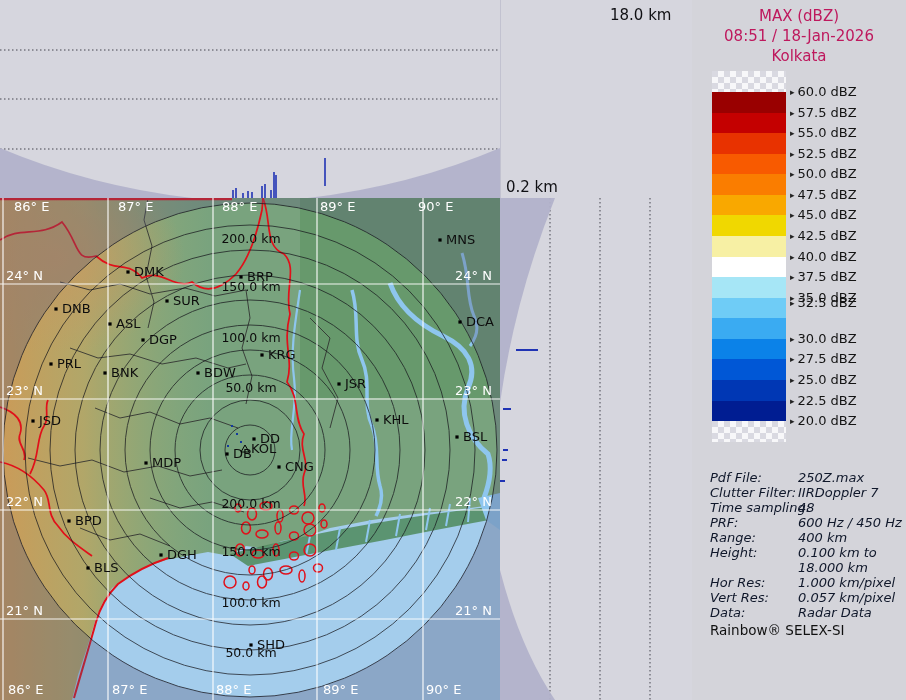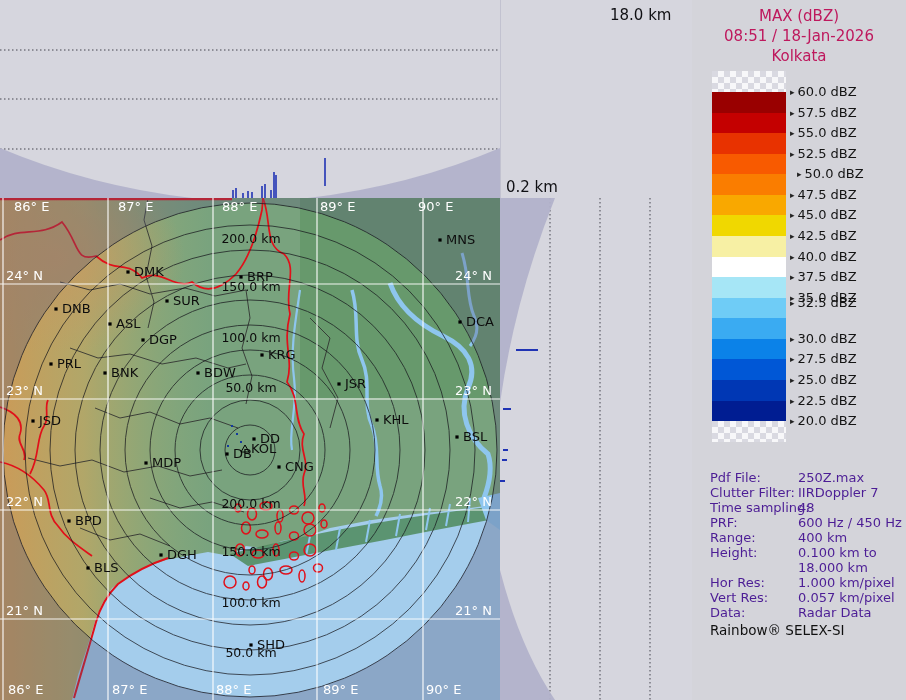--- a/index.html
+++ b/index.html
@@ -13,21 +13,21 @@
   .panel-strip{left:500px;top:0;width:192px;height:700px;background:#d6d6de;}
   .panel-legend{left:692px;top:0;width:214px;height:700px;background:#d4d4da;}
   .vdiv-strip{left:500px;top:0;width:1px;height:198px;background:#c2c2d0;}
   .vdiv-legend{left:692px;top:0;width:1px;height:700px;background:#5a5a64;}
   .hlabel{position:absolute;font-size:15px;color:#101014;white-space:nowrap;}
   .legend-title{position:absolute;left:0;width:214px;text-align:center;font-size:15px;color:#be185d;}
   .legend-band{position:absolute;left:20px;width:74px;}
   .checker{background:repeating-conic-gradient(#f7f7f9 0% 25%, #d9d9e1 0% 50%);background-size:12px 12px;}
   .legend-tick{position:absolute;left:98px;font-size:13px;color:#141414;white-space:nowrap;line-height:16px;}
   .legend-tick .arr{font-size:9px;vertical-align:1px;margin-right:3px;color:#222;}
-  .meta-row{position:absolute;font-size:13px;white-space:nowrap;color:#4c1d95;}
+  .meta-row{position:absolute;font-size:13px;white-space:nowrap;color:#0f172a;font-style:italic;}
   .meta-label{position:absolute;left:18px;}
   .meta-value{position:absolute;left:106px;}
   .brand{position:absolute;left:18px;font-size:13.5px;color:#101010;}
   svg text{font-family:"DejaVu Sans","Liberation Sans",sans-serif;}
   .maplabel{font-size:13px;fill:#ffffff;}
   .ringlabel{font-size:12.5px;fill:#0c0c0c;}
   .citylabel{font-size:13px;fill:#0d0d0d;}
 </style>
 </head>
 <body>
@@ -293,21 +293,21 @@
         <div class="legend-band" style="background: rgb(58, 171, 242); top: 318.27px; height: 20.57px;"></div>
         <div class="legend-band" style="background: rgb(11, 130, 232); top: 338.84px; height: 20.57px;"></div>
         <div class="legend-band" style="background: rgb(0, 87, 214); top: 359.41px; height: 20.57px;"></div>
         <div class="legend-band" style="background: rgb(0, 55, 180); top: 379.98px; height: 20.57px;"></div>
         <div class="legend-band" style="background: rgb(0, 29, 146); top: 400.55px; height: 20.57px;"></div>
         <div class="legend-band checker" style="top: 421.12px; height: 21px;"></div>
         <div class="legend-tick" style="top: 84px;"><span class="arr">▸</span><span>60.0 dBZ</span></div>
         <div class="legend-tick" style="top: 104.57px;"><span class="arr">▸</span><span>57.5 dBZ</span></div>
         <div class="legend-tick" style="top: 125.14px;"><span class="arr">▸</span><span>55.0 dBZ</span></div>
         <div class="legend-tick" style="top: 145.71px;"><span class="arr">▸</span><span>52.5 dBZ</span></div>
-        <div class="legend-tick" style="top: 166.28px; margin-left: 7px;"><span class="arr">▸</span><span>50.0 dBZ</span></div>
+        <div class="legend-tick" style="top: 166.28px;"><span class="arr">▸</span><span>50.0 dBZ</span></div>
         <div class="legend-tick" style="top: 186.85px;"><span class="arr">▸</span><span>47.5 dBZ</span></div>
         <div class="legend-tick" style="top: 207.42px;"><span class="arr">▸</span><span>45.0 dBZ</span></div>
         <div class="legend-tick" style="top: 227.99px;"><span class="arr">▸</span><span>42.5 dBZ</span></div>
         <div class="legend-tick" style="top: 248.56px;"><span class="arr">▸</span><span>40.0 dBZ</span></div>
         <div class="legend-tick" style="top: 269.13px;"><span class="arr">▸</span><span>37.5 dBZ</span></div>
         <div class="legend-tick" style="top: 289.7px;"><span class="arr">▸</span><span>35.0 dBZ</span></div>
         <div class="legend-tick" style="top: 295px;"><span class="arr">▸</span><span>32.5 dBZ</span></div>
         <div class="legend-tick" style="top: 330.84px;"><span class="arr">▸</span><span>30.0 dBZ</span></div>
         <div class="legend-tick" style="top: 351.41px;"><span class="arr">▸</span><span>27.5 dBZ</span></div>
         <div class="legend-tick" style="top: 371.98px;"><span class="arr">▸</span><span>25.0 dBZ</span></div>

